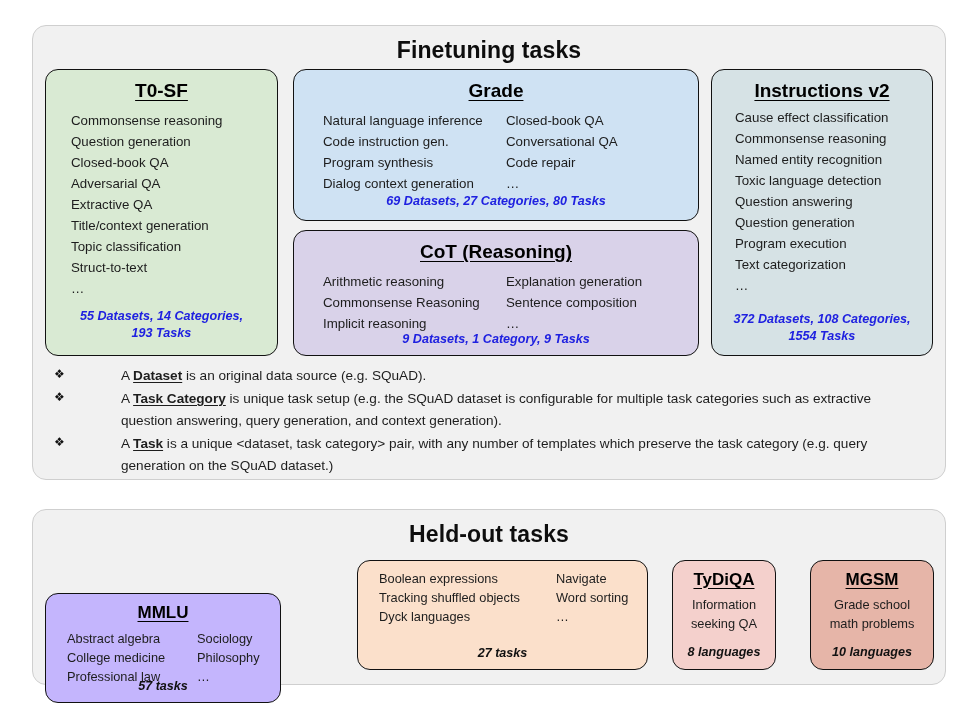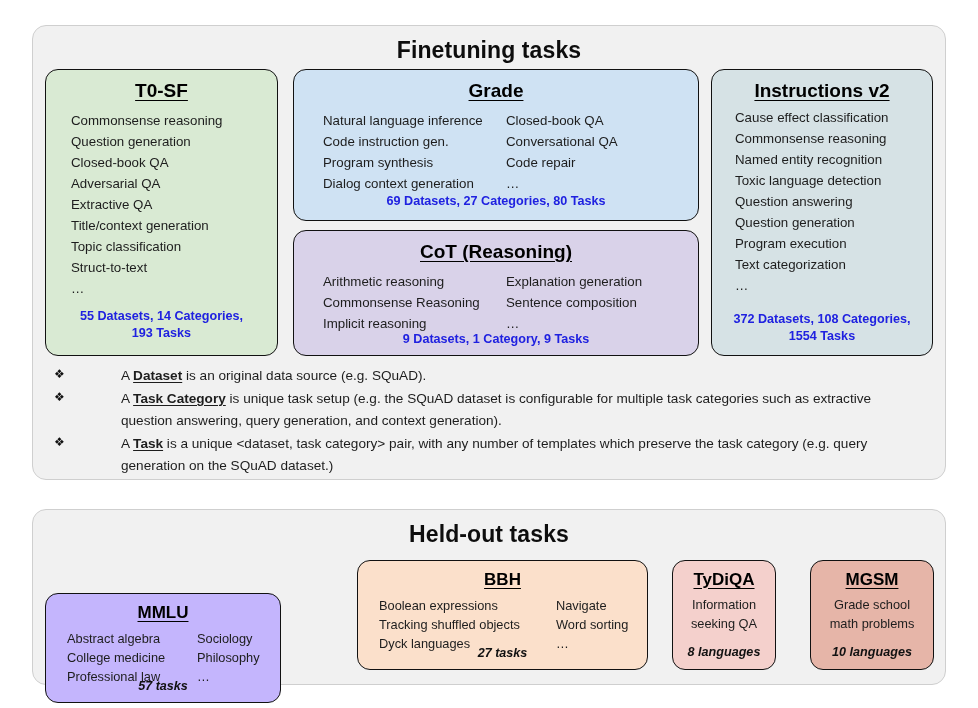--- a/index.html
+++ b/index.html
@@ -71,20 +71,21 @@
     color: #1d1d1d;
   }
   .cols {
     display: flex;
   }
   .cols .item-list { flex: 0 0 auto; }
 
   .stat {
     font-size: 12.6px;
     font-weight: bold;
+    font-style: italic;
     color: #1f21e0;
     text-align: center;
     line-height: 1.3;
   }
   .stat-dark {
     font-size: 12.6px;
     font-weight: bold;
     font-style: italic;
     color: #111111;
     text-align: center;
@@ -291,21 +292,20 @@
       <ul class="item-list col-b">
         <li>Sociology</li>
         <li>Philosophy</li>
         <li class="ellipsis">…</li>
       </ul>
     </div>
     <div class="stat-dark">57 tasks</div>
   </div>
 
   <div class="card" id="card-bbh">
-    <div class="card-title">BBH</div>
     <div class="cols">
       <ul class="item-list col-a">
         <li>Boolean expressions</li>
         <li>Tracking shuffled objects</li>
         <li>Dyck languages</li>
       </ul>
       <ul class="item-list col-b">
         <li>Navigate</li>
         <li>Word sorting</li>
         <li class="ellipsis">…</li>

